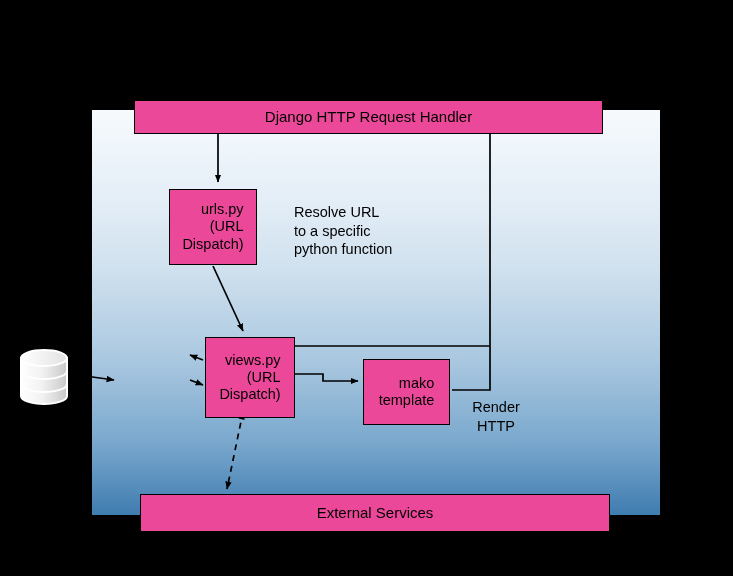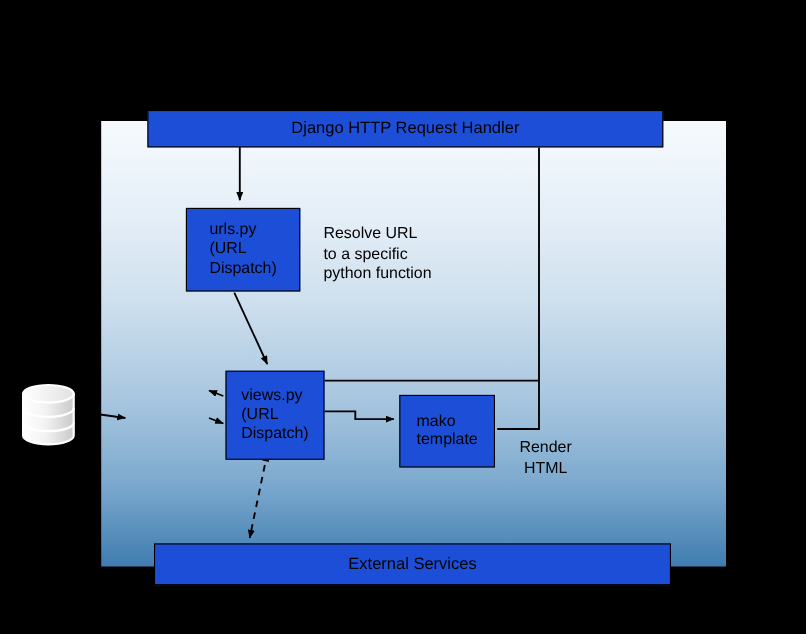--- a/index.html
+++ b/index.html
@@ -33,46 +33,46 @@
     left: 0;
     top: 0;
     width: 733px;
     height: 576px;
     pointer-events: none;
   }
 
   
   .node {
     position: absolute;
-    background: #1d4ed8;
+    background: #ec4899;
     border: 1.6px solid #000000;
     box-sizing: border-box;
     display: flex;
     align-items: center;
     justify-content: center;
-    text-align: left;
+    text-align: right;
     color: #000000;
     line-height: 1.18;
   }
   .node .node-label {
     display: block;
     white-space: pre-line;
   }
 
   #node-django {
     left: 134px;
     top: 100px;
     width: 469px;
     height: 34px;
     font-size: 15px;
   }
   #node-urls {
     left: 169px;
     top: 189px;
-    width: 104px;
+    width: 88px;
     height: 76px;
     font-size: 14.5px;
   }
   #node-views {
     left: 205px;
     top: 337px;
     width: 90px;
     height: 81px;
     font-size: 14.5px;
   }
@@ -230,15 +230,15 @@
     <span class="node-label">mako
 template</span>
   </div>
 
   <div class="annotation" id="ann-resolve">Resolve URL
 to a specific
 python function</div>
 
 
   <div class="annotation" id="ann-render">Render
-HTML</div>
+HTTP</div>
 
 </div>
 
 </body></html>

